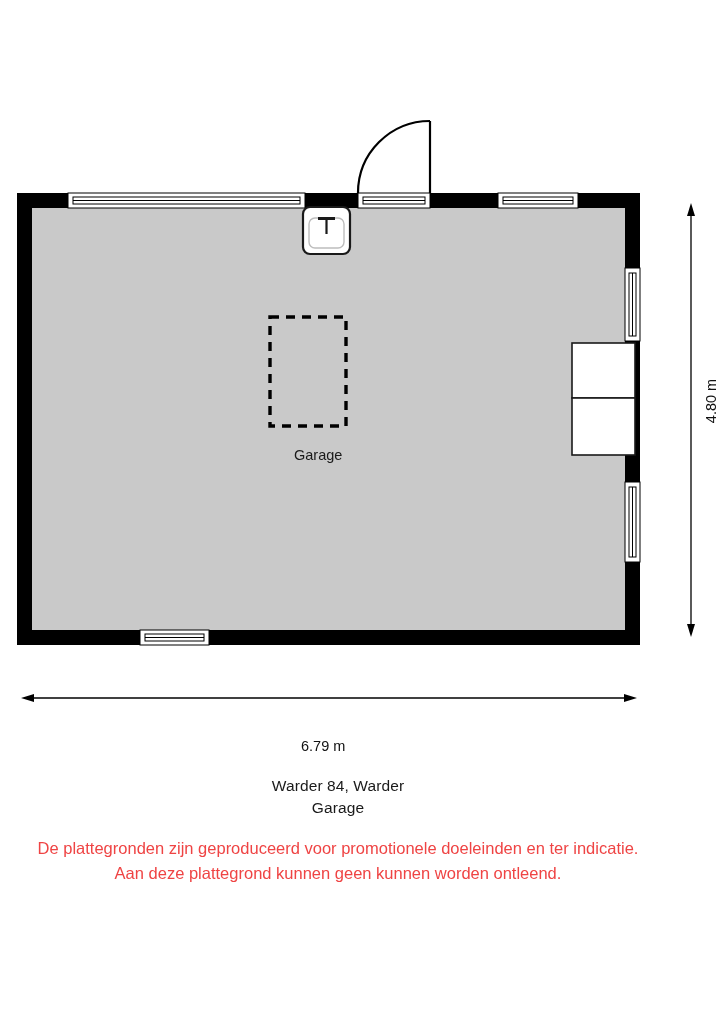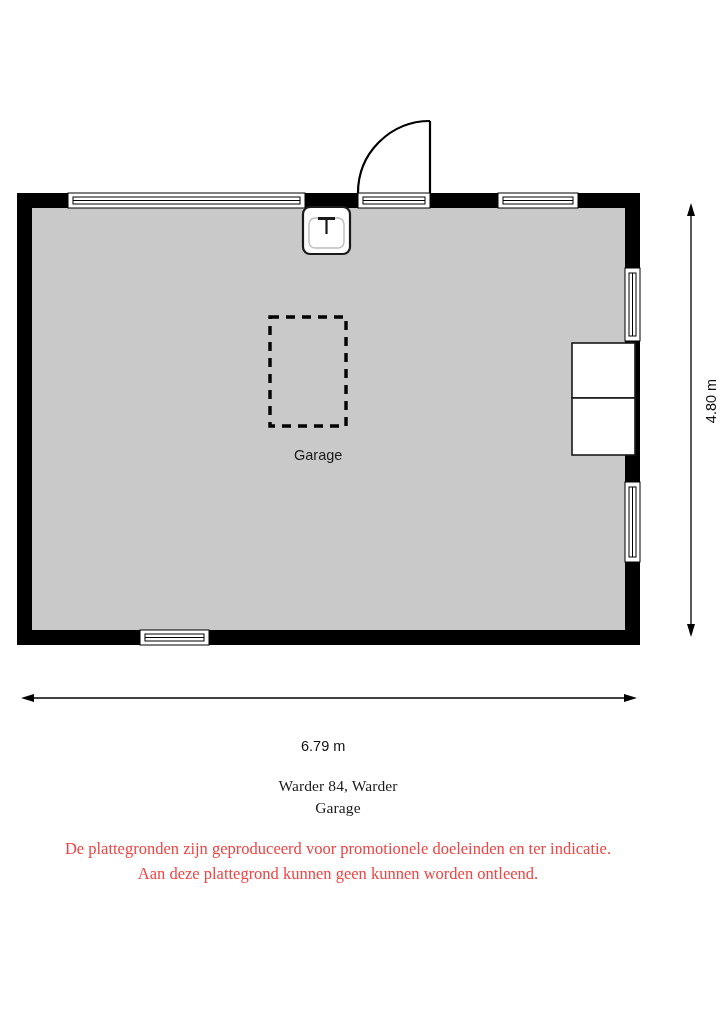--- a/index.html
+++ b/index.html
@@ -30,21 +30,20 @@
     top: 0;
     width: 720px;
     height: 760px;
   }
 
   .text-block {
     position: absolute;
     left: 0;
     width: 676px;
     text-align: center;
-    font-family: Liberation Serif, serif;
   }
 
   #title-block {
     top: 775px;
   }
 
   .title-line {
     font-size: 15.5px;
     line-height: 22px;
     color: #1a1a1a;

